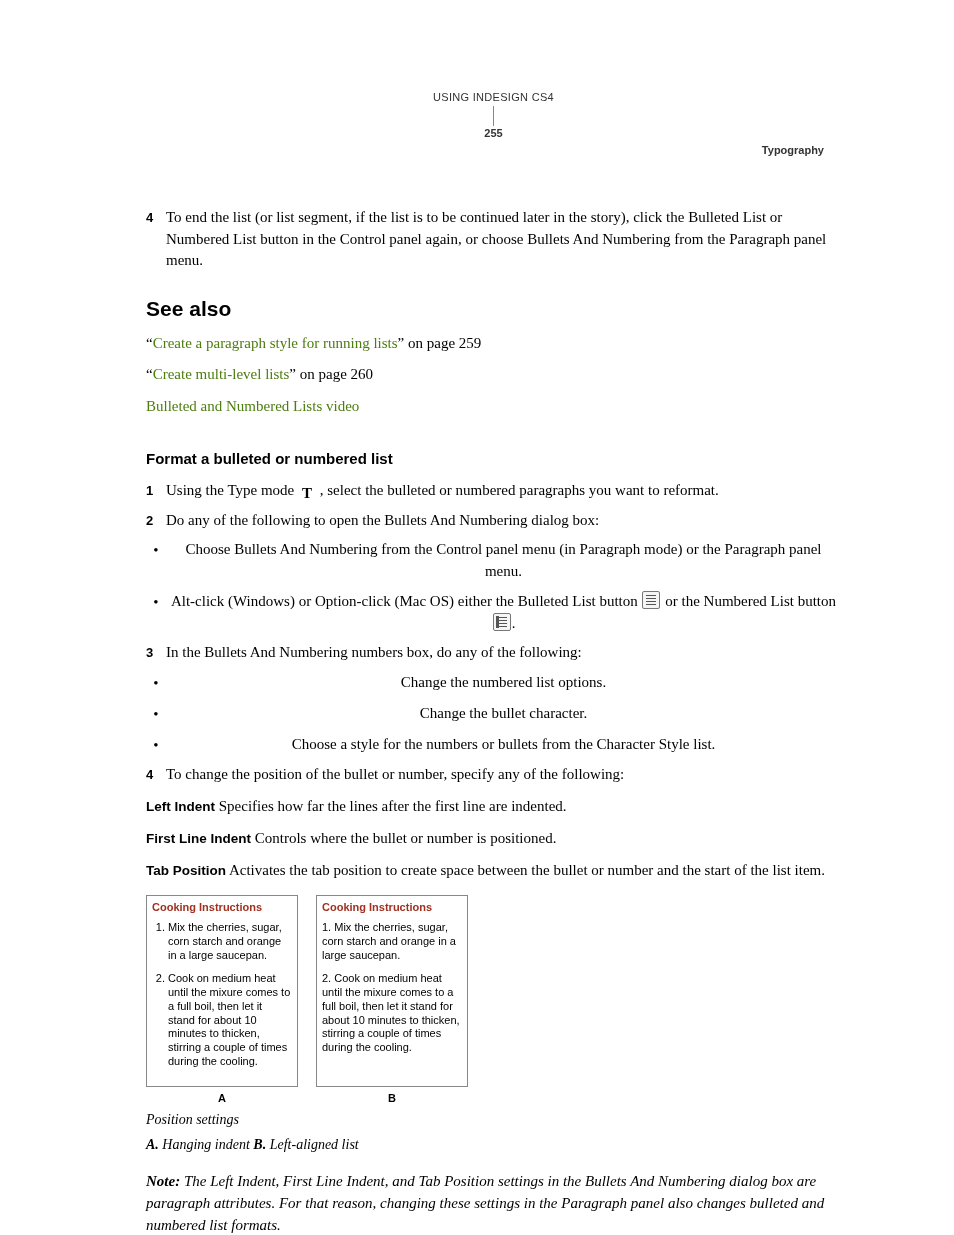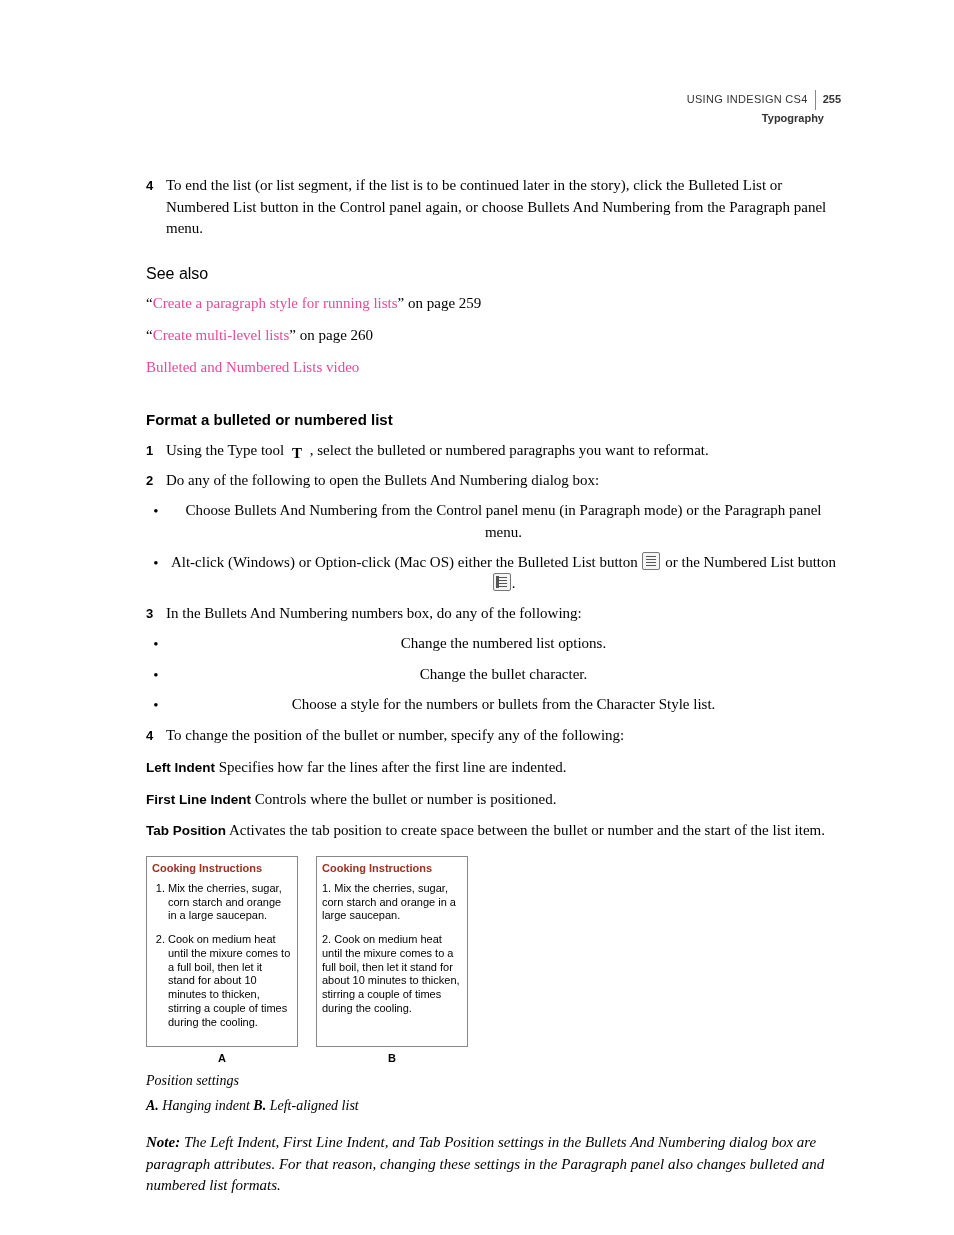--- a/index.html
+++ b/index.html
@@ -17,21 +17,21 @@
     padding: 90px 113px 40px 146px;
     position: relative;
   }
   .header {
     text-align: right;
     font-family: "Myriad Pro", Arial, sans-serif;
     font-size: 11px;
     color: #333;
     margin-bottom: 48px;
   }
-  .hdr-line1 { display: flex; justify-content: flex-end; align-items: center; }
+  .hdr-line1 { display: flex; align-items: center; flex-direction: column; }
   .hdr-title { letter-spacing: 0.3px; }
   .hdr-divider { border-left: 1px solid #888; height: 20px; margin: 0 7px; }
   .hdr-page { font-weight: bold; }
   .hdr-section { font-weight: bold; margin-top:1px; padding-right:17px; }
   .num-item {
     display: flex;
     margin: 0 0 8px 0;
   }
   .num-item .num {
     font-family: "Myriad Pro", Arial, sans-serif;
@@ -49,25 +49,25 @@
   }
   .bullet-item .dot {
     width: 20px;
     flex-shrink: 0;
     padding-top:1px;
   }
   .bullet-item .dot::before { content: "•"; }
   .bullet-item .txt { flex: 1; }
   .h3 {
     font-family: "Myriad Pro", Arial, sans-serif;
-    font-weight: normal;
-    font-size: 16px;
+    font-weight: bold;
+    font-size: 21px;
     margin: 22px 0 8px 0;
   }
-  .link { color: #ec4899; }
+  .link { color: #4d7c0f; }
   .link-block { margin: 0 0 10px 0; }
   .h2 {
     font-family: "Myriad Pro", Arial, sans-serif;
     font-weight: bold;
     font-size: 15px;
     margin: 30px 0 10px 0;
   }
   .type-icon, .inline-icon {
     display: inline-block;
     vertical-align: -3px;
@@ -154,21 +154,21 @@
   </div>
   <div class="link-block">
     <span class="link">Bulleted and Numbered Lists video</span>
   </div>
 
   <div class="h2">Format a bulleted or numbered list</div>
 
   <div class="num-item">
     <span class="num">1</span>
     <span class="txt">
-      <span>Using the Type tool </span><span class="type-icon">T</span><span> , select the bulleted or numbered paragraphs you want to reformat.</span>
+      <span>Using the Type mode </span><span class="type-icon">T</span><span> , select the bulleted or numbered paragraphs you want to reformat.</span>
     </span>
   </div>
 
   <div class="num-item">
     <span class="num">2</span>
     <span class="txt">Do any of the following to open the Bullets And Numbering dialog box:</span>
   </div>
 
   <div class="bullet-item">
     <span class="dot"></span>

